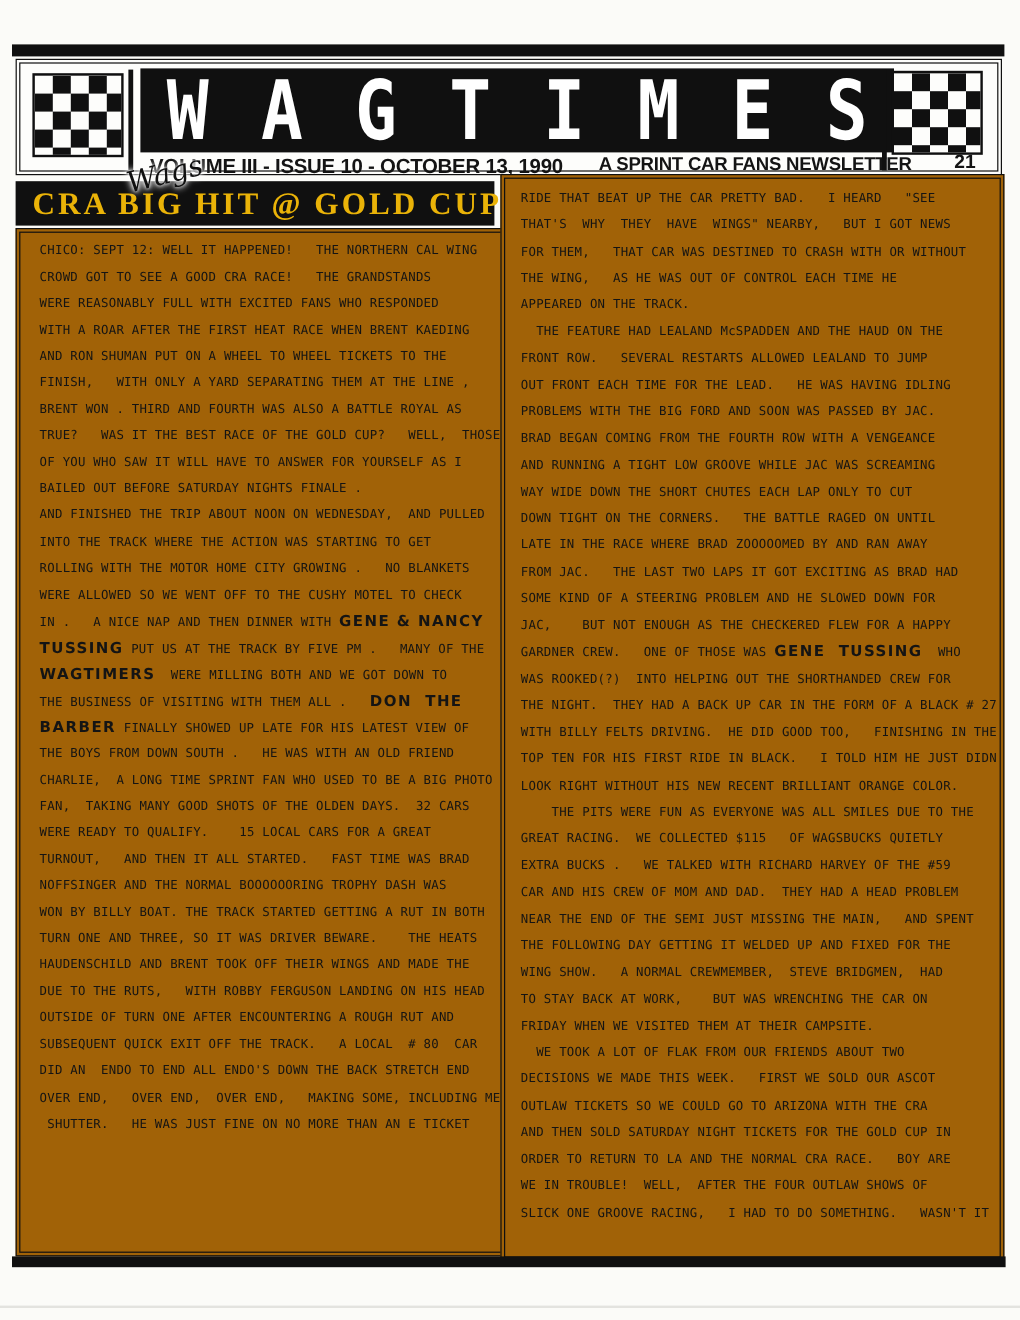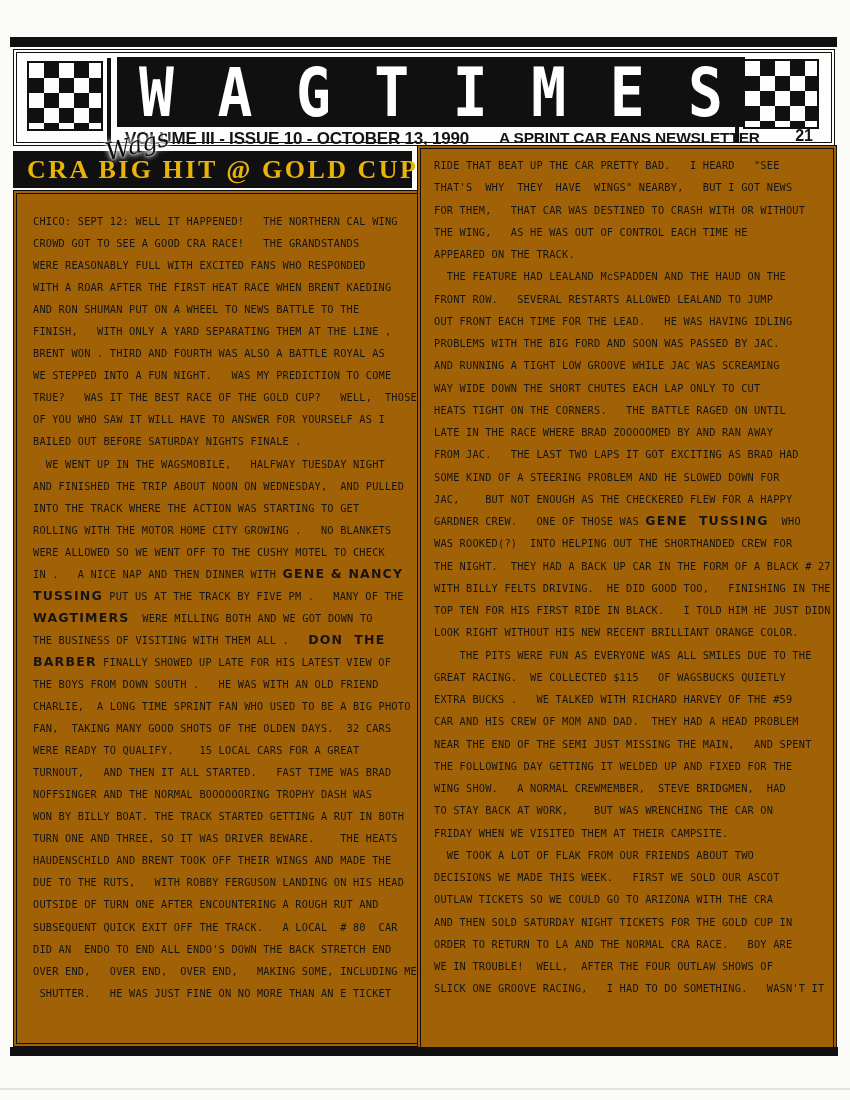--- a/index.html
+++ b/index.html
@@ -54,21 +54,21 @@
     position:absolute;left:13px;top:151px;width:399px;height:37px;background:#101010;
     display:flex;align-items:center;box-sizing:border-box;padding-left:14px;
   }
   .headline-text{
     color:#eab308;font-family:"Liberation Serif",serif;font-weight:bold;font-size:26px;
     letter-spacing:2.5px;white-space:pre;
   }
   .col-box{
     position:absolute;border:4px double #101010;background:#a16207;box-sizing:border-box;overflow:hidden;
   }
-  .col-left{left:13px;top:190px;width:430px;height:857px;padding:16px 4px 0 16px;}
+  .col-left{left:13px;top:190px;width:430px;height:857px;padding:4px 4px 0 16px;}
   .col-right{left:417px;top:145px;width:420px;height:906px;padding:5px 4px 0 13px;}
   .tline{white-space:pre;font-size:10.3px;letter-spacing:0.2px;}
   .col-left .tline{line-height:22.05px;height:22.05px;}
   .col-right .tline{line-height:22.25px;height:22.25px;}
   .bn{
     font-family:"DejaVu Sans",sans-serif;font-weight:bold;font-size:12.5px;letter-spacing:1.2px;
   }
   .bottombar{position:absolute;left:10px;top:1047px;width:828px;height:9px;background:#101010;}
   .scan-line{position:absolute;left:0;top:1088px;width:850px;height:2px;background:#e3e3df;}
 </style>
@@ -103,28 +103,26 @@
 
 <div class="headline-banner">
   <span class="headline-text">CRA BIG HIT @ GOLD CUP</span>
 </div>
 
 <div class="col-box col-left">
     <div class="tline"><span>CHICO: SEPT 12: WELL IT HAPPENED!   THE NORTHERN CAL WING</span></div>
     <div class="tline"><span>CROWD GOT TO SEE A GOOD CRA RACE!   THE GRANDSTANDS</span></div>
     <div class="tline"><span>WERE REASONABLY FULL WITH EXCITED FANS WHO RESPONDED</span></div>
     <div class="tline"><span>WITH A ROAR AFTER THE FIRST HEAT RACE WHEN BRENT KAEDING</span></div>
-    <div class="tline"><span>AND RON SHUMAN PUT ON A WHEEL TO NEWS BATTLE TO THE</span></div>
+    <div class="tline"><span>AND RON SHUMAN PUT ON A WHEEL TO WHEEL TICKETS TO THE</span></div>
     <div class="tline"><span>FINISH,   WITH ONLY A YARD SEPARATING THEM AT THE LINE ,</span></div>
     <div class="tline"><span>BRENT WON . THIRD AND FOURTH WAS ALSO A BATTLE ROYAL AS</span></div>
-    <div class="tline"><span>WE STEPPED INTO A FUN NIGHT.   WAS MY PREDICTION TO COME</span></div>
     <div class="tline"><span>TRUE?   WAS IT THE BEST RACE OF THE GOLD CUP?   WELL,  THOSE</span></div>
     <div class="tline"><span>OF YOU WHO SAW IT WILL HAVE TO ANSWER FOR YOURSELF AS I</span></div>
     <div class="tline"><span>BAILED OUT BEFORE SATURDAY NIGHTS FINALE .</span></div>
-    <div class="tline"><span>  WE WENT UP IN THE WAGSMOBILE,   HALFWAY TUESDAY NIGHT</span></div>
     <div class="tline"><span>AND FINISHED THE TRIP ABOUT NOON ON WEDNESDAY,  AND PULLED</span></div>
     <div class="tline"><span>INTO THE TRACK WHERE THE ACTION WAS STARTING TO GET</span></div>
     <div class="tline"><span>ROLLING WITH THE MOTOR HOME CITY GROWING .   NO BLANKETS</span></div>
     <div class="tline"><span>WERE ALLOWED SO WE WENT OFF TO THE CUSHY MOTEL TO CHECK</span></div>
     <div class="tline"><span>IN .   A NICE NAP AND THEN DINNER WITH </span><span class="bn">GENE &amp; NANCY</span></div>
     <div class="tline"><span class="bn">TUSSING</span><span> PUT US AT THE TRACK BY FIVE PM .   MANY OF THE</span></div>
     <div class="tline"><span class="bn">WAGTIMERS</span><span>  WERE MILLING BOTH AND WE GOT DOWN TO</span></div>
     <div class="tline"><span>THE BUSINESS OF VISITING WITH THEM ALL .   </span><span class="bn">DON  THE</span></div>
     <div class="tline"><span class="bn">BARBER</span><span> FINALLY SHOWED UP LATE FOR HIS LATEST VIEW OF</span></div>
     <div class="tline"><span>THE BOYS FROM DOWN SOUTH .   HE WAS WITH AN OLD FRIEND</span></div>
@@ -146,23 +144,24 @@
 <div class="col-box col-right">
     <div class="tline"><span>RIDE THAT BEAT UP THE CAR PRETTY BAD.   I HEARD   "SEE</span></div>
     <div class="tline"><span>THAT'S  WHY  THEY  HAVE  WINGS" NEARBY,   BUT I GOT NEWS</span></div>
     <div class="tline"><span>FOR THEM,   THAT CAR WAS DESTINED TO CRASH WITH OR WITHOUT</span></div>
     <div class="tline"><span>THE WING,   AS HE WAS OUT OF CONTROL EACH TIME HE</span></div>
     <div class="tline"><span>APPEARED ON THE TRACK.</span></div>
     <div class="tline"><span>  THE FEATURE HAD LEALAND McSPADDEN AND THE HAUD ON THE</span></div>
     <div class="tline"><span>FRONT ROW.   SEVERAL RESTARTS ALLOWED LEALAND TO JUMP</span></div>
     <div class="tline"><span>OUT FRONT EACH TIME FOR THE LEAD.   HE WAS HAVING IDLING</span></div>
     <div class="tline"><span>PROBLEMS WITH THE BIG FORD AND SOON WAS PASSED BY JAC.</span></div>
+    <div class="tline"><span>BRAD BEGAN COMING FROM THE FOURTH ROW WITH A VENGEANCE</span></div>
     <div class="tline"><span>AND RUNNING A TIGHT LOW GROOVE WHILE JAC WAS SCREAMING</span></div>
     <div class="tline"><span>WAY WIDE DOWN THE SHORT CHUTES EACH LAP ONLY TO CUT</span></div>
-    <div class="tline"><span>HEATS TIGHT ON THE CORNERS.   THE BATTLE RAGED ON UNTIL</span></div>
+    <div class="tline"><span>DOWN TIGHT ON THE CORNERS.   THE BATTLE RAGED ON UNTIL</span></div>
     <div class="tline"><span>LATE IN THE RACE WHERE BRAD ZOOOOOMED BY AND RAN AWAY</span></div>
     <div class="tline"><span>FROM JAC.   THE LAST TWO LAPS IT GOT EXCITING AS BRAD HAD</span></div>
     <div class="tline"><span>SOME KIND OF A STEERING PROBLEM AND HE SLOWED DOWN FOR</span></div>
     <div class="tline"><span>JAC,    BUT NOT ENOUGH AS THE CHECKERED FLEW FOR A HAPPY</span></div>
     <div class="tline"><span>GARDNER CREW.   ONE OF THOSE WAS </span><span class="bn">GENE  TUSSING</span><span>  WHO</span></div>
     <div class="tline"><span>WAS ROOKED(?)  INTO HELPING OUT THE SHORTHANDED CREW FOR</span></div>
     <div class="tline"><span>THE NIGHT.  THEY HAD A BACK UP CAR IN THE FORM OF A BLACK # 27</span></div>
     <div class="tline"><span>WITH BILLY FELTS DRIVING.  HE DID GOOD TOO,   FINISHING IN THE</span></div>
     <div class="tline"><span>TOP TEN FOR HIS FIRST RIDE IN BLACK.   I TOLD HIM HE JUST DIDN'T</span></div>
     <div class="tline"><span>LOOK RIGHT WITHOUT HIS NEW RECENT BRILLIANT ORANGE COLOR.</span></div>

